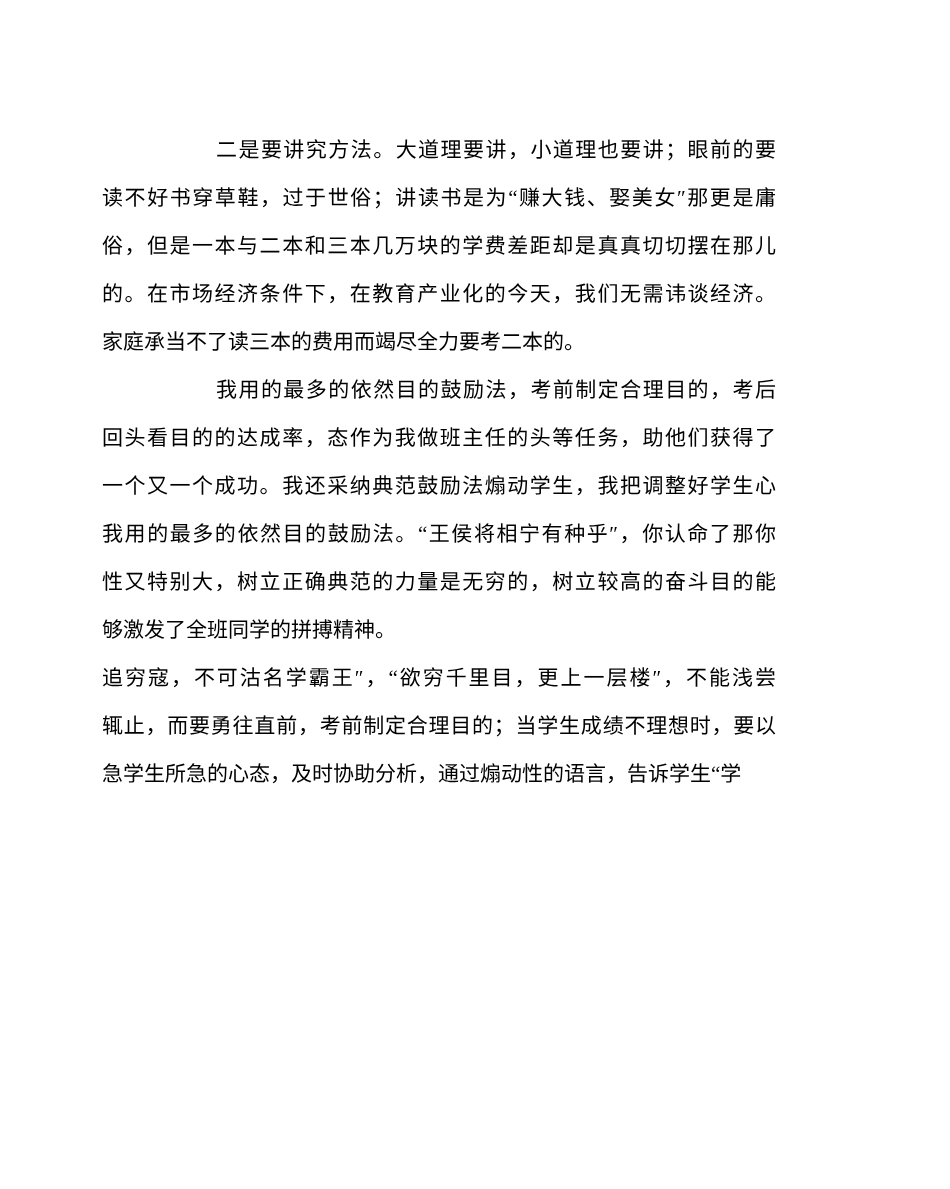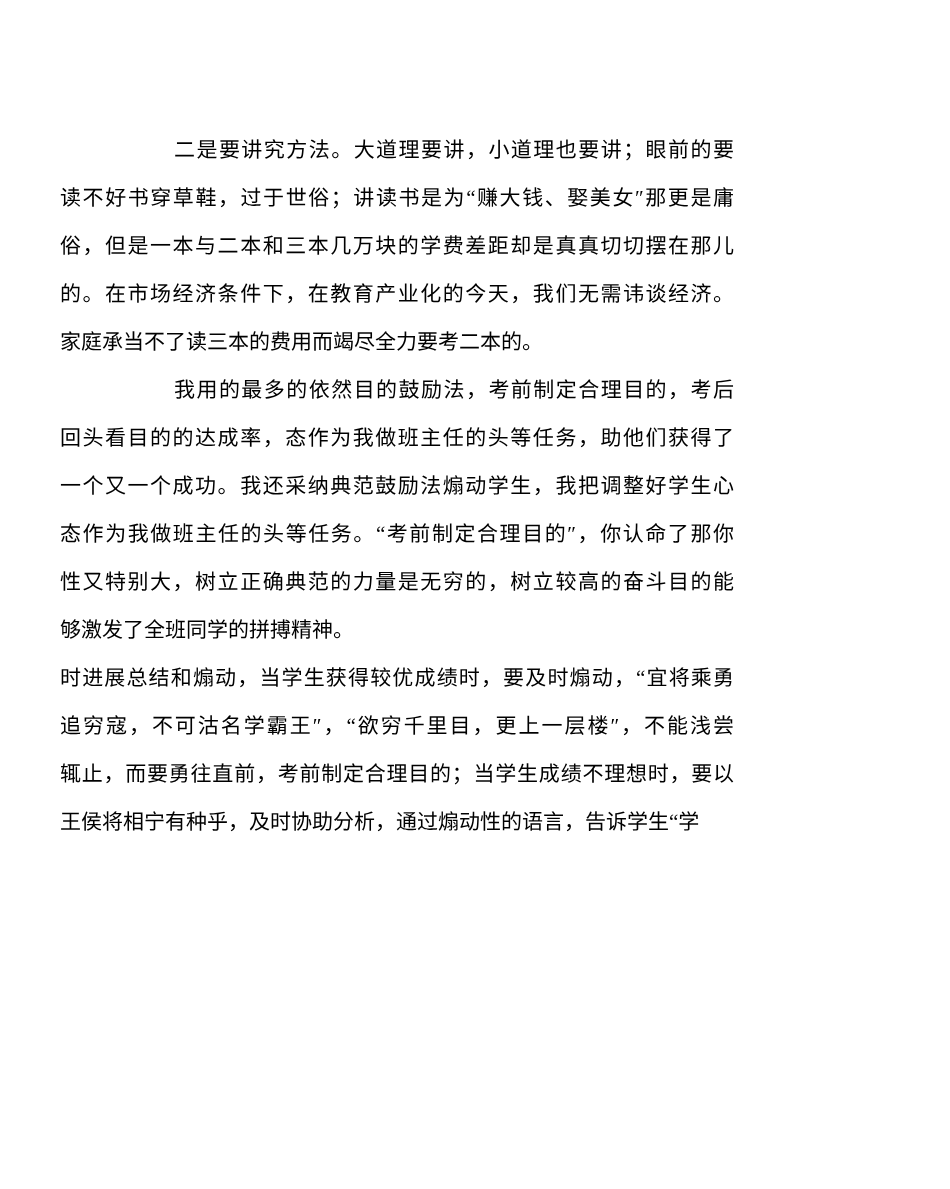--- a/index.html
+++ b/index.html
@@ -9,21 +9,21 @@
   body {
     width: 950px;
     height: 1189px;
     background: #ffffff;
     overflow: hidden;
   }
   .page {
     box-sizing: border-box;
     width: 950px;
     height: 1042px;
-    padding: 126px 138px 0 60px;
+    padding: 126px 138px 0 102px;
     background: #ffffff;
   }
   .doc {
     width: 674px;
     color: #000000;
     font-family: "Liberation Serif", "DejaVu Serif", serif;
     font-size: 21px;
   }
   .text-line {
     height: 48px;
@@ -45,21 +45,20 @@
 <div class="page">
   <div class="doc" id="doc" style="color: rgb(0, 0, 0);">
       <div class="text-line first">二是要讲究方法。大道理要讲，小道理也要讲；眼前的要</div>
       <div class="text-line">读不好书穿草鞋，过于世俗；讲读书是为“赚大钱、娶美女″那更是庸</div>
       <div class="text-line">俗，但是一本与二本和三本几万块的学费差距却是真真切切摆在那儿</div>
       <div class="text-line">的。在市场经济条件下，在教育产业化的今天，我们无需讳谈经济。</div>
       <div class="text-line last">家庭承当不了读三本的费用而竭尽全力要考二本的。</div>
       <div class="text-line first">我用的最多的依然目的鼓励法，考前制定合理目的，考后</div>
       <div class="text-line">回头看目的的达成率，态作为我做班主任的头等任务，助他们获得了</div>
       <div class="text-line">一个又一个成功。我还采纳典范鼓励法煽动学生，我把调整好学生心</div>
-      <div class="text-line">态作为我做班主任的头等任务。“考前制定合理目的″，你认命了那你</div>
+      <div class="text-line">我用的最多的依然目的鼓励法。“王侯将相宁有种乎″，你认命了那你</div>
       <div class="text-line">性又特别大，树立正确典范的力量是无穷的，树立较高的奋斗目的能</div>
       <div class="text-line last">够激发了全班同学的拼搏精神。</div>
-      <div class="text-line">时进展总结和煽动，当学生获得较优成绩时，要及时煽动，“宜将乘勇</div>
       <div class="text-line">追穷寇，不可沽名学霸王″，“欲穷千里目，更上一层楼″，不能浅尝</div>
       <div class="text-line">辄止，而要勇往直前，考前制定合理目的；当学生成绩不理想时，要以</div>
-      <div class="text-line last">王侯将相宁有种乎，及时协助分析，通过煽动性的语言，告诉学生“学</div>
+      <div class="text-line last">急学生所急的心态，及时协助分析，通过煽动性的语言，告诉学生“学</div>
     </div>
 </div>
 
 </body></html>

